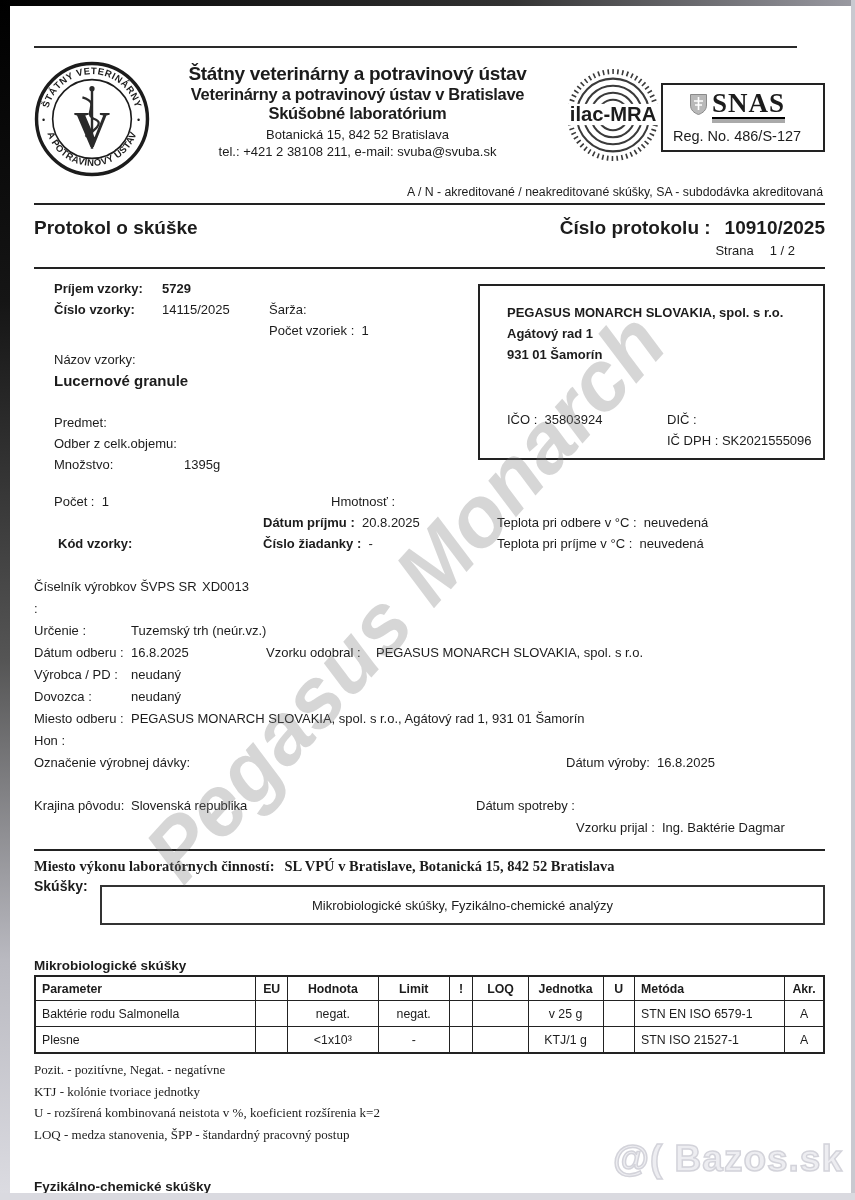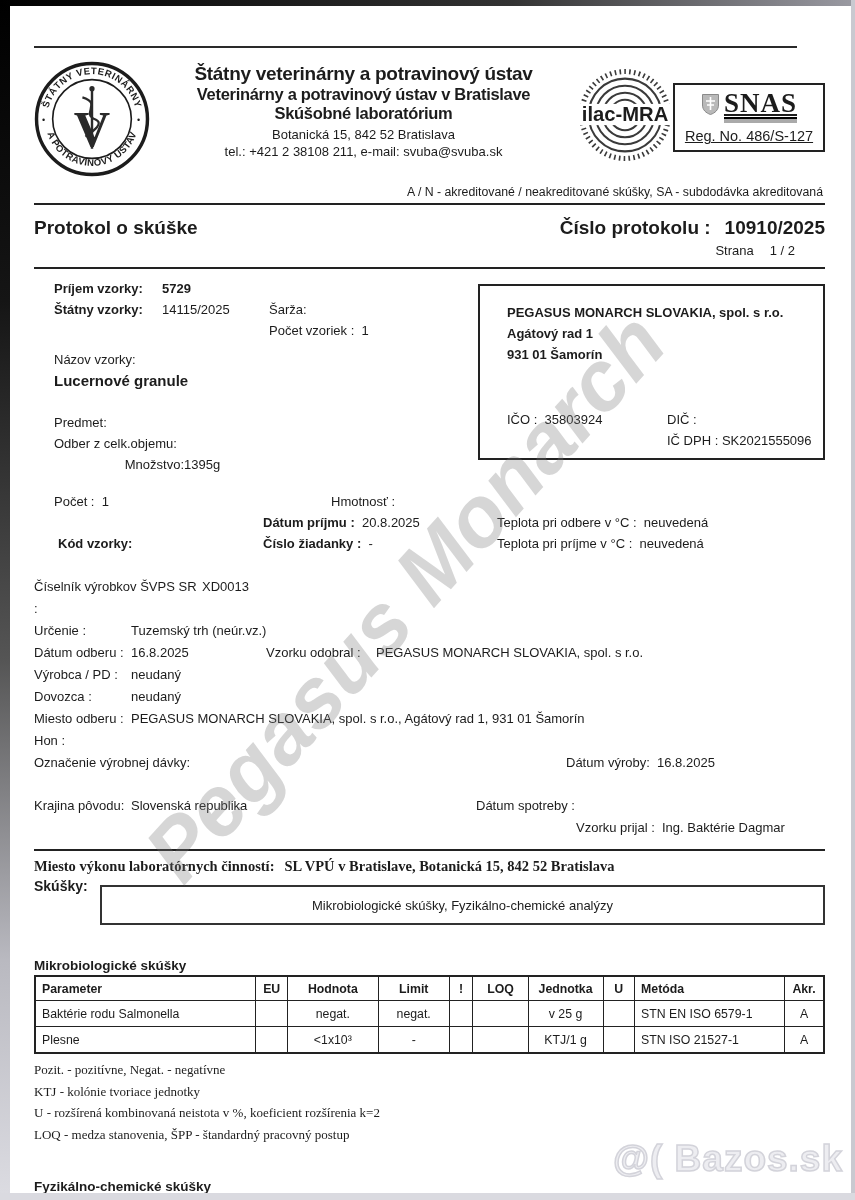--- a/index.html
+++ b/index.html
@@ -14,21 +14,21 @@
     padding:0 26px 0 24px;color:#1c1c1c;font-size:13px;z-index:1;}
 
   .top-rule{margin-top:40px;margin-right:28px;border-top:2px solid #2a2a2a;}
   .header-row{display:flex;align-items:flex-start;margin-top:13px;}
   .org-block{flex:1;text-align:center;line-height:1.16;padding-top:2px;}
   .org1{font-size:19px;font-weight:bold;letter-spacing:-0.3px;}
   .org2{font-size:16.5px;font-weight:bold;letter-spacing:-0.3px;}
   .org3{font-size:16.5px;font-weight:bold;letter-spacing:-0.3px;}
   .orgaddr{font-size:13px;margin-top:4px;}
   .orgtel{font-size:13px;margin-top:2px;}
-  .snas-box{width:148px;border:2px solid #222;margin-top:22px;text-align:center;padding:4px 0 6px 0;text-decoration:underline;}
+  .snas-box{width:148px;border:2px solid #222;margin-top:22px;text-align:center;padding:4px 12px 6px 0;}
   .snas-line{display:flex;align-items:center;justify-content:center;gap:4px;}
   .snas-word{font-family:"Liberation Serif",serif;font-weight:bold;font-size:27px;letter-spacing:1px;
     border-bottom:2px solid #000;box-shadow:0 4px 0 #aaa;line-height:1.05;}
   .snas-reg{font-size:14.5px;margin-top:9px;}
   .accred-note{text-align:right;font-size:12.3px;margin-top:8px;margin-right:2px;}
   .rule-thick{border-top:2.5px solid #222;}
   .r1{margin-top:4px;}
   .proto-row{display:flex;justify-content:space-between;align-items:flex-start;margin-top:12px;}
   .proto-title{font-size:19px;font-weight:bold;}
   .proto-right{text-align:right;}
@@ -37,21 +37,21 @@
   .strana{font-size:13px;margin-top:4px;margin-right:30px;}
   .strana .v{margin-left:16px;}
   .r2{margin-top:9px;}
 
   .sample-wrap{position:relative;margin-top:9px;min-height:228px;}
   .sline{line-height:21px;margin-left:20px;}
   .b{font-weight:bold;}
   .iw{display:inline-block;vertical-align:top;}
   .w105{width:108px;}
   .w215{width:215px;}
-  .w130{width:130px;text-align:right;}
+  .w130{width:130px;}
   .w277{width:277px;}
   .nazov-val{font-size:15px;font-weight:bold;}
   .gap8{height:8px;}  .gap16{height:16px;}  .gap21{height:21px;}
   .cust-box{position:absolute;right:0;top:6px;width:347px;height:176px;border:2px solid #222;
     padding:16px 0 0 27px;box-sizing:border-box;line-height:21px;}
   .cust-ids{margin-top:44px;}
   .cust-ids .row2{display:flex;}
   .cust-ids .ico{width:160px;}
 
   .mid-grid .c1{display:inline-block;width:205px;vertical-align:top;padding-left:24px;}
@@ -169,21 +169,21 @@
         </div>
         <div class="strana">
           <span>Strana</span><span class="v">1 / 2</span>
         </div>
       </div>
     </div>
     <div class="rule-thick r2"></div>
 
     <div class="sample-wrap">
       <div class="sline"><span class="iw w105 b">Príjem vzorky:</span><span class="b">5729</span></div>
-      <div class="sline"><span class="iw w105 b">Štátny vzorky:</span><span class="iw" style="width:107px">14115/2025</span><span>Šarža:</span></div>
+      <div class="sline"><span class="iw w105 b">Číslo vzorky:</span><span class="iw" style="width:107px">14115/2025</span><span>Šarža:</span></div>
       <div class="sline"><span class="iw w215"></span><span>Počet vzoriek :</span>&nbsp;&nbsp;<span>1</span></div>
       <div class="gap8"></div>
       <div class="sline">Názov vzorky:</div>
       <div class="sline nazov-val">Lucernové granule</div>
       <div class="gap21"></div>
       <div class="sline">Predmet:</div>
       <div class="sline">Odber z celk.objemu:</div>
       <div class="sline"><span class="iw w130">Množstvo:</span><span>1395g</span></div>
       <div class="gap16"></div>
       <div class="sline"><span class="iw w277"><span>Počet :</span>&nbsp;&nbsp;<span>1</span></span><span>Hmotnosť :</span></div>

